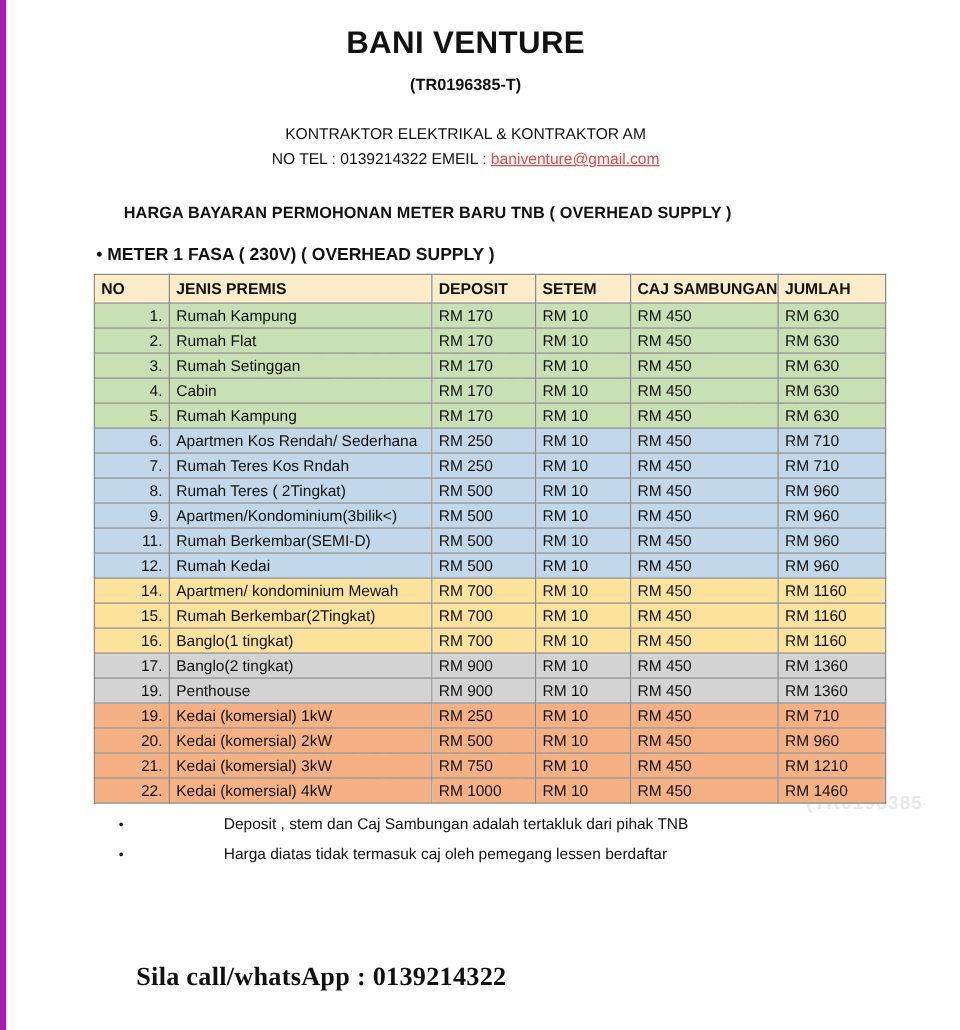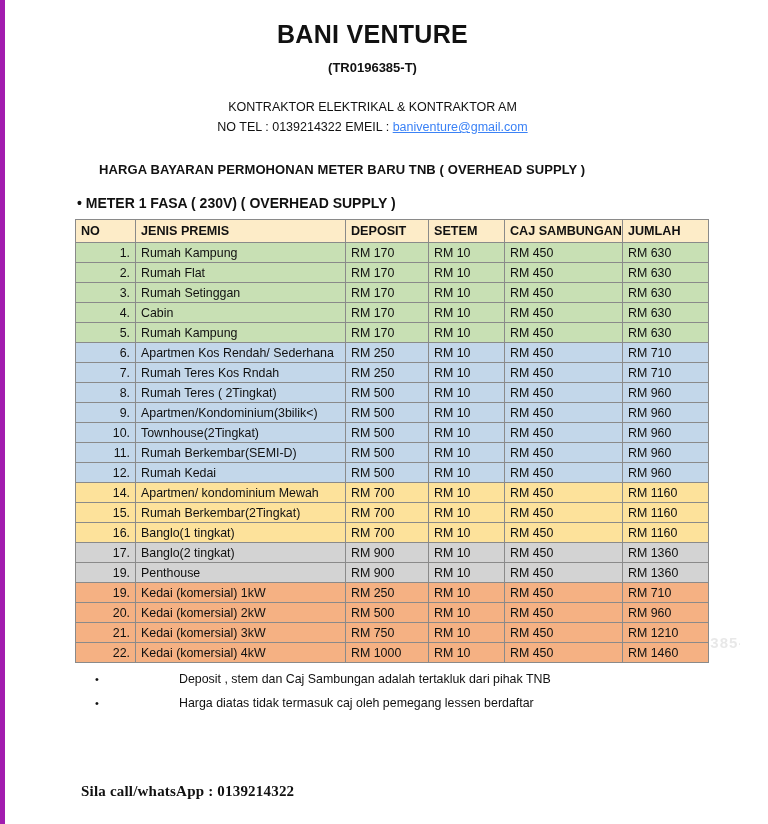--- a/index.html
+++ b/index.html
@@ -63,21 +63,21 @@
     margin: 0;
     padding-top: 25px;
   }
   .doc-sub2 {
     text-align: center;
     font-size: 12.5px;
     margin: 0;
     padding-top: 6px;
   }
   .email-link {
-    color: #3b82f6;
+    color: #ef4444;
     text-decoration: underline;
   }
 
   .section-title {
     font-size: 13px;
     font-weight: bold;
     margin: 0;
     padding: 28px 0 0 94px;
     letter-spacing: 0.1px;
   }
@@ -140,23 +140,23 @@
   }
   .note-bullet {
     width: 36px;
     flex: 0 0 36px;
     font-size: 11px;
     line-height: 1;
   }
   .note-text { flex: 1 1 auto; margin-left: 48px; }
 
   .call-line {
-    padding: 48px 0 0 76px;
+    padding: 48px 0 0 104px;
     font-family: "Liberation Serif", serif;
-    font-size: 15px;
+    font-size: 21px;
     font-weight: bold;
     letter-spacing: 0.2px;
   }
 </style>
 </head>
 <body>
 
 <div class="page">
 
   <div class="watermark-layer">
@@ -256,28 +256,20 @@
             </tr>
             <tr class="grp-blue">
               <td class="c-no">9.</td>
               <td class="c-jenis">Apartmen/Kondominium(3bilik&lt;)</td>
               <td class="c-dep">RM 500</td>
               <td class="c-set">RM 10</td>
               <td class="c-caj">RM 450</td>
               <td class="c-jum">RM 960</td>
             </tr>
             <tr class="grp-blue">
-              <td class="c-no">10.</td>
-              <td class="c-jenis">Townhouse(2Tingkat)</td>
-              <td class="c-dep">RM 500</td>
-              <td class="c-set">RM 10</td>
-              <td class="c-caj">RM 450</td>
-              <td class="c-jum">RM 960</td>
-            </tr>
-            <tr class="grp-blue">
               <td class="c-no">11.</td>
               <td class="c-jenis">Rumah Berkembar(SEMI-D)</td>
               <td class="c-dep">RM 500</td>
               <td class="c-set">RM 10</td>
               <td class="c-caj">RM 450</td>
               <td class="c-jum">RM 960</td>
             </tr>
             <tr class="grp-blue">
               <td class="c-no">12.</td>
               <td class="c-jenis">Rumah Kedai</td>

